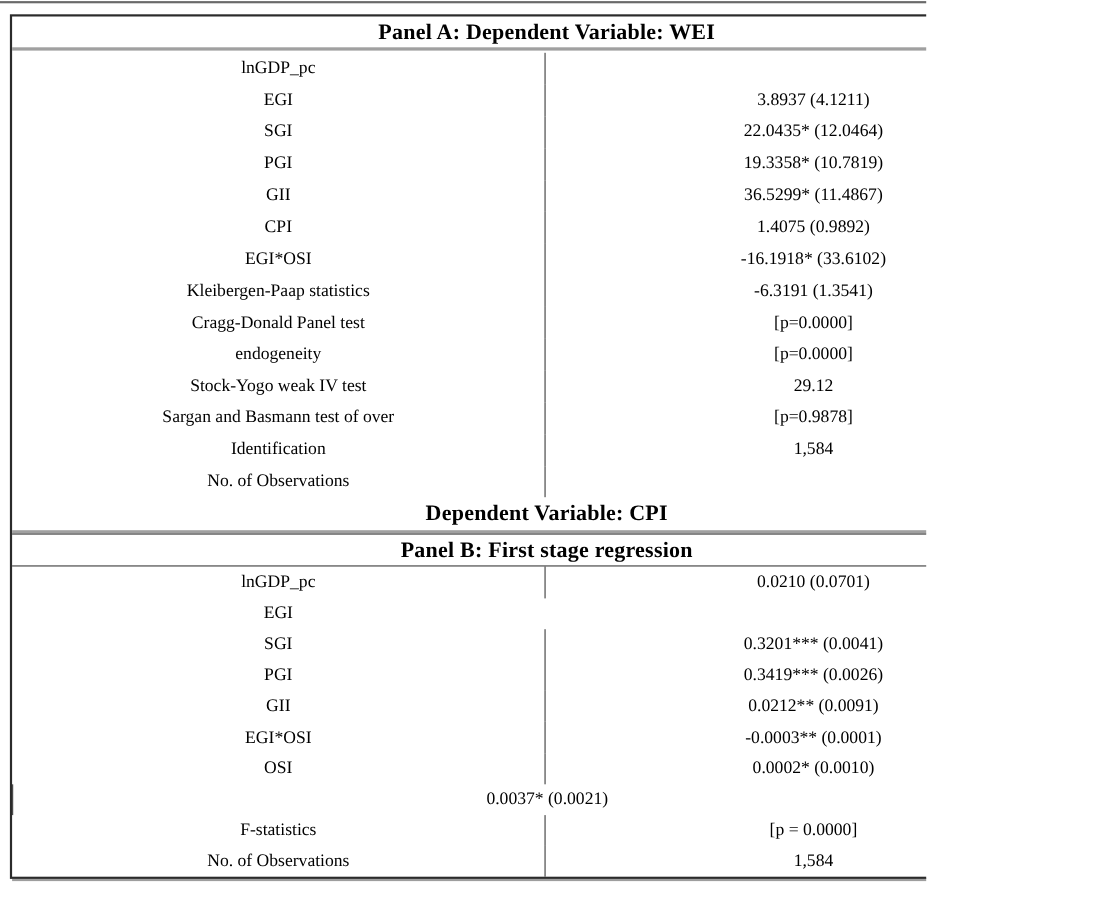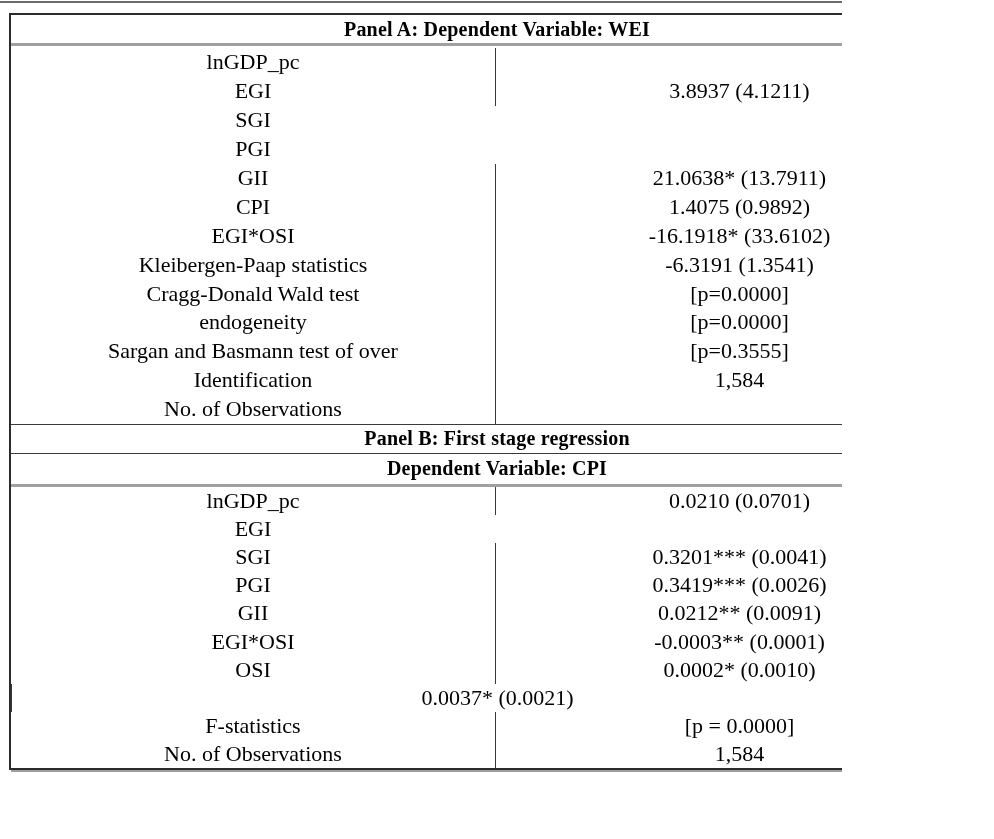--- a/index.html
+++ b/index.html
@@ -61,21 +61,21 @@
   .row {
     display: flex;
     align-items: stretch;
   }
   .row-a { height: 28.9px; }
   .row-b { height: 28.2px; }
   .cell {
     display: flex;
     align-items: center;
     justify-content: center;
-    font-size: 22px;
+    font-size: 16px;
     white-space: pre;
     font-family: Liberation Serif, serif;
   }
   .cell.label {
     width: 484px;
     flex: none;
     box-sizing: border-box;
   }
   .cell.value {
     flex: 1;
@@ -103,82 +103,88 @@
           <div class="cell value"></div>
         </div>
 
         <div class="row row-a">
           <div class="cell label">EGI</div>
           <div class="cell value">3.8937 (4.1211)</div>
         </div>
 
         <div class="row row-a">
           <div class="cell label">SGI</div>
+          <div class="cell value">22.0435* (12.0464)</div>
         </div>
 
         <div class="row row-a">
           <div class="cell label">PGI</div>
+          <div class="cell value">19.3358* (10.7819)</div>
         </div>
 
         <div class="row row-a">
           <div class="cell label">GII</div>
-          <div class="cell value">21.0638* (13.7911)</div>
+          <div class="cell value">36.5299* (11.4867)</div>
         </div>
 
         <div class="row row-a">
           <div class="cell label">CPI</div>
           <div class="cell value">1.4075 (0.9892)</div>
         </div>
 
         <div class="row row-a">
           <div class="cell label">EGI*OSI</div>
           <div class="cell value">-16.1918* (33.6102)</div>
         </div>
 
         <div class="row row-a">
           <div class="cell label">Kleibergen-Paap statistics</div>
           <div class="cell value">-6.3191 (1.3541)</div>
         </div>
 
         <div class="row row-a">
-          <div class="cell label">Cragg-Donald Wald test</div>
+          <div class="cell label">Cragg-Donald Panel test</div>
           <div class="cell value">[p=0.0000]</div>
         </div>
 
 
         <div class="row row-a">
           <div class="cell label">endogeneity</div>
           <div class="cell value">[p=0.0000]</div>
         </div>
 
+        <div class="row row-a">
+          <div class="cell label">Stock-Yogo weak IV test</div>
+          <div class="cell value">29.12</div>
+        </div>
 
         <div class="row row-a">
           <div class="cell label">Sargan and Basmann test of over</div>
-          <div class="cell value">[p=0.3555]</div>
+          <div class="cell value">[p=0.9878]</div>
         </div>
 
         <div class="row row-a">
           <div class="cell label">Identification</div>
           <div class="cell value">1,584</div>
         </div>
 
         <div class="row row-a">
           <div class="cell label">No. of Observations</div>
           <div class="cell value"></div>
         </div>
       </div>
+
+    <div class="hrow cpi-title">
+      <span>Dependent Variable: CPI</span>
+    </div>
 
     <div class="hrow panel-b-title">
       <span>Panel B: First stage regression</span>
     </div>
 
-    <div class="hrow cpi-title">
-      <span>Dependent Variable: CPI</span>
-    </div>
-
     <div class="tbody body-b">
 
         <div class="row row-b">
           <div class="cell label">lnGDP_pc</div>
           <div class="cell value">0.0210 (0.0701)</div>
         </div>
 
         <div class="row row-b">
           <div class="cell label">EGI</div>
         </div>

